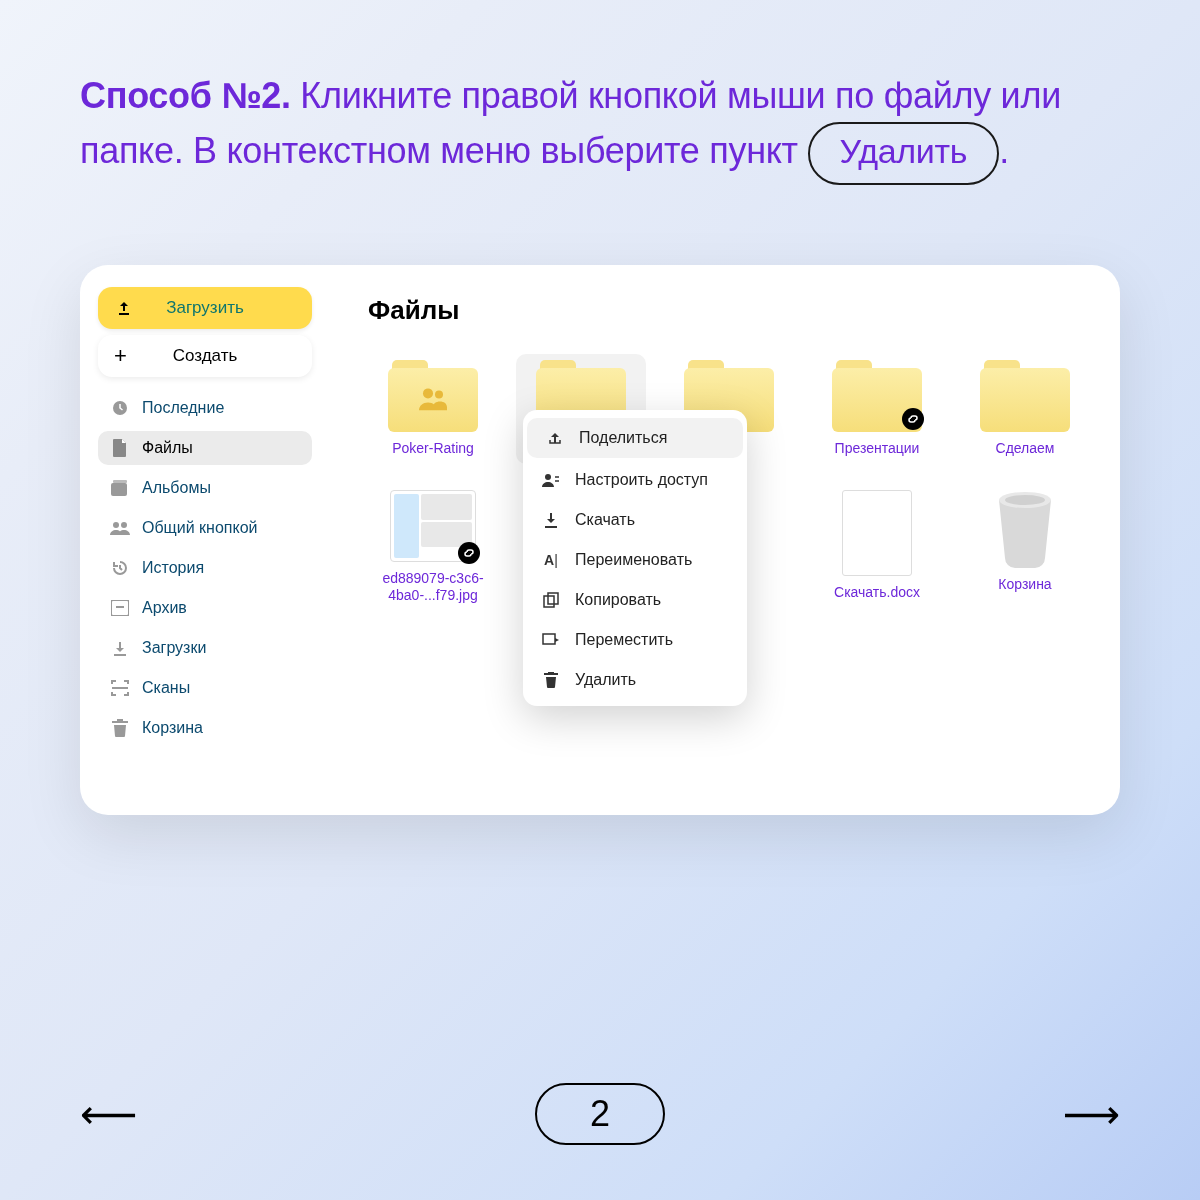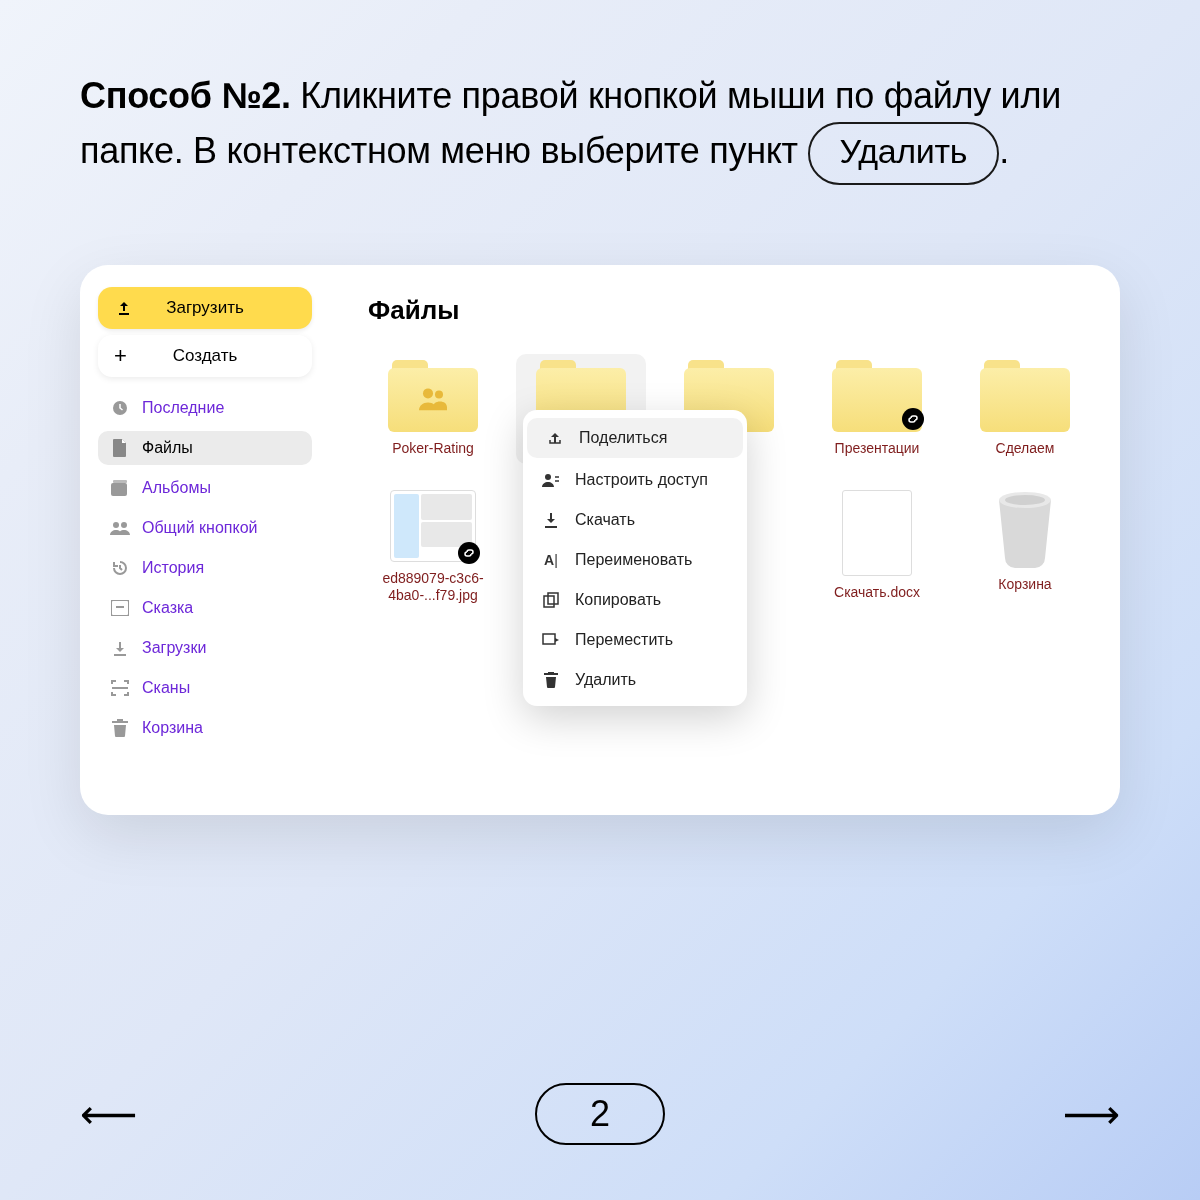--- a/index.html
+++ b/index.html
@@ -7,21 +7,21 @@
   width: 1200px; height: 1200px;
   font-family: -apple-system, BlinkMacSystemFont, "Segoe UI", Arial, sans-serif;
   background: linear-gradient(135deg, #f0f4fb 0%, #e8edf8 20%, #dfe7f7 50%, #cedef8 80%, #b8cdf5 100%);
   position: relative;
   overflow: hidden;
 }
 .instruction {
   padding: 70px 80px 40px 80px;
   font-size: 36px;
   line-height: 1.45;
-  color: #000000;
+  color: #6d28d9;
   letter-spacing: -0.3px;
 }
 .instruction strong { font-weight: 700; }
 .pill {
   display: inline-block;
   border: 2.5px solid #1a1a1a;
   border-radius: 40px;
   padding: 3px 30px 7px 30px;
   font-size: 34px;
   vertical-align: middle;
@@ -48,32 +48,32 @@
   display: flex;
   align-items: center;
   border-radius: 14px;
   height: 42px;
   font-size: 17px;
   font-weight: 500;
   cursor: pointer;
   border: none;
   width: 100%;
 }
-.btn-upload { background: #ffdb4d; color: #000000; justify-content: center; position: relative; box-shadow: 0 2px 4px rgba(0,0,0,0.08); }
+.btn-upload { background: #ffdb4d; color: #0f766e; justify-content: center; position: relative; box-shadow: 0 2px 4px rgba(0,0,0,0.08); }
 .btn-upload .icon { position: absolute; left: 18px; }
 .btn-create { background: #fff; color: #000; justify-content: center; position: relative; box-shadow: 0 2px 6px rgba(0,0,0,0.08); margin-bottom: 8px; }
 .btn-create .icon { position: absolute; left: 16px; font-size: 22px; }
 .nav-item {
   display: flex;
   align-items: center;
   gap: 12px;
   padding: 8px 12px;
   border-radius: 10px;
   font-size: 16px;
-  color: #6d28d9;
+  color: #0c4a6e;
   cursor: pointer;
 }
 .nav-item .icon { width: 20px; color: #888; display: flex; align-items: center; justify-content: center; }
 .nav-item.active { background: #ebebeb; color: #000; }
 .main {
   flex: 1;
   padding: 30px 30px 20px 40px;
   position: relative;
 }
 .main h2 { font-size: 26px; font-weight: 700; margin-bottom: 28px; }
@@ -86,21 +86,21 @@
   display: flex;
   flex-direction: column;
   align-items: center;
   gap: 8px;
   cursor: pointer;
   position: relative;
   padding: 6px;
   border-radius: 10px;
 }
 .item.selected { background: #f2f2f2; }
-.item .label { font-size: 14px; text-align: center; color: #7f1d1d; line-height: 1.25; max-width: 120px; word-break: break-word; }
+.item .label { font-size: 14px; text-align: center; color: #6d28d9; line-height: 1.25; max-width: 120px; word-break: break-word; }
 .folder-icon {
   width: 90px; height: 72px; position: relative;
 }
 .folder-icon::before {
   content: ""; position: absolute; top: 0; left: 4px; width: 36px; height: 14px;
   background: #f8e28a; border-radius: 5px 5px 0 0;
 }
 .folder-icon::after {
   content: ""; position: absolute; top: 8px; left: 0; right: 0; bottom: 0;
   background: linear-gradient(#fceea8, #f6de7a); border-radius: 6px;
@@ -226,21 +226,21 @@
         </span>
       <span>История</span>
     </div>
     <div class="nav-item">
       <span class="icon">
           <svg width="18" height="16" viewBox="0 0 18 16">
             <rect width="18" height="16" rx="2" fill="none" stroke="#999" stroke-width="2"></rect>
             <rect x="5" y="6" width="8" height="2" fill="#999"></rect>
           </svg>
         </span>
-      <span>Сказка</span>
+      <span>Архив</span>
     </div>
     <div class="nav-item">
       <span class="icon">
           <svg width="16" height="16" viewBox="0 0 16 16">
             <path fill="#999" d="M7 2h2v6h3l-4 4-4-4h3zM2 14h12v2H2z"></path>
           </svg>
         </span>
       <span>Загрузки</span>
     </div>
     <div class="nav-item">

